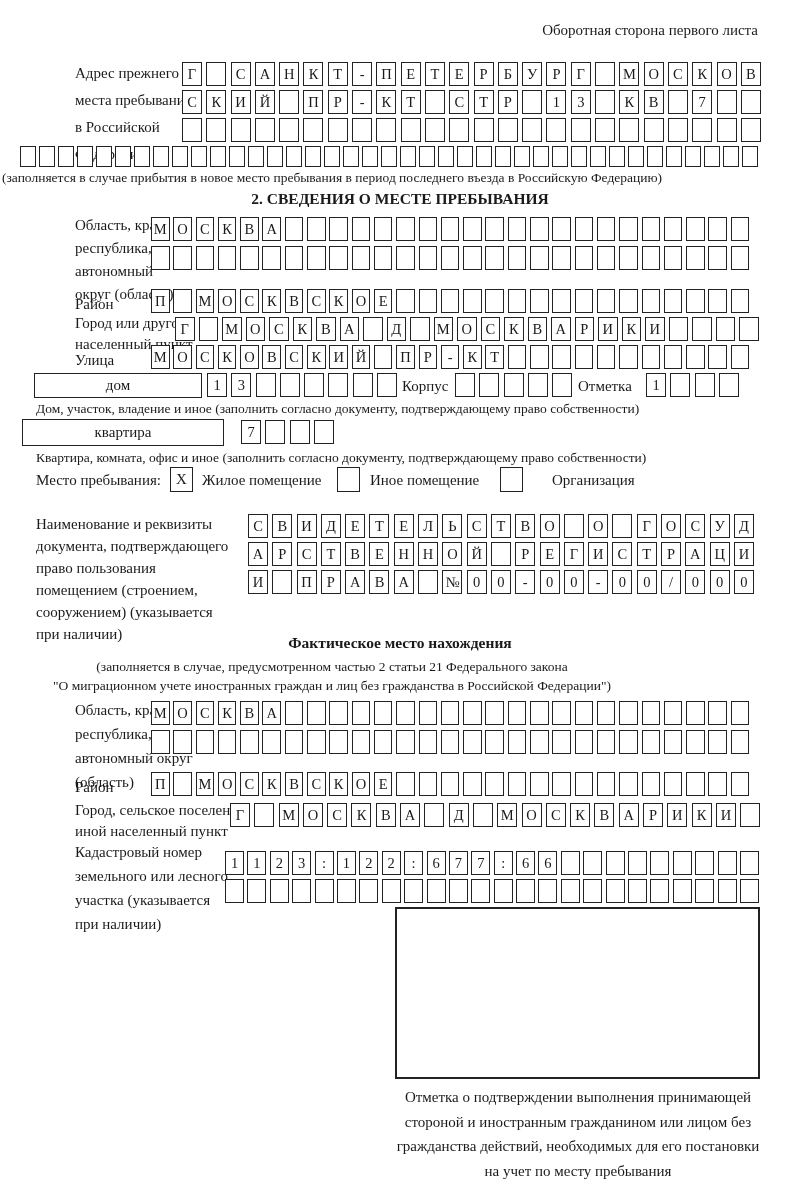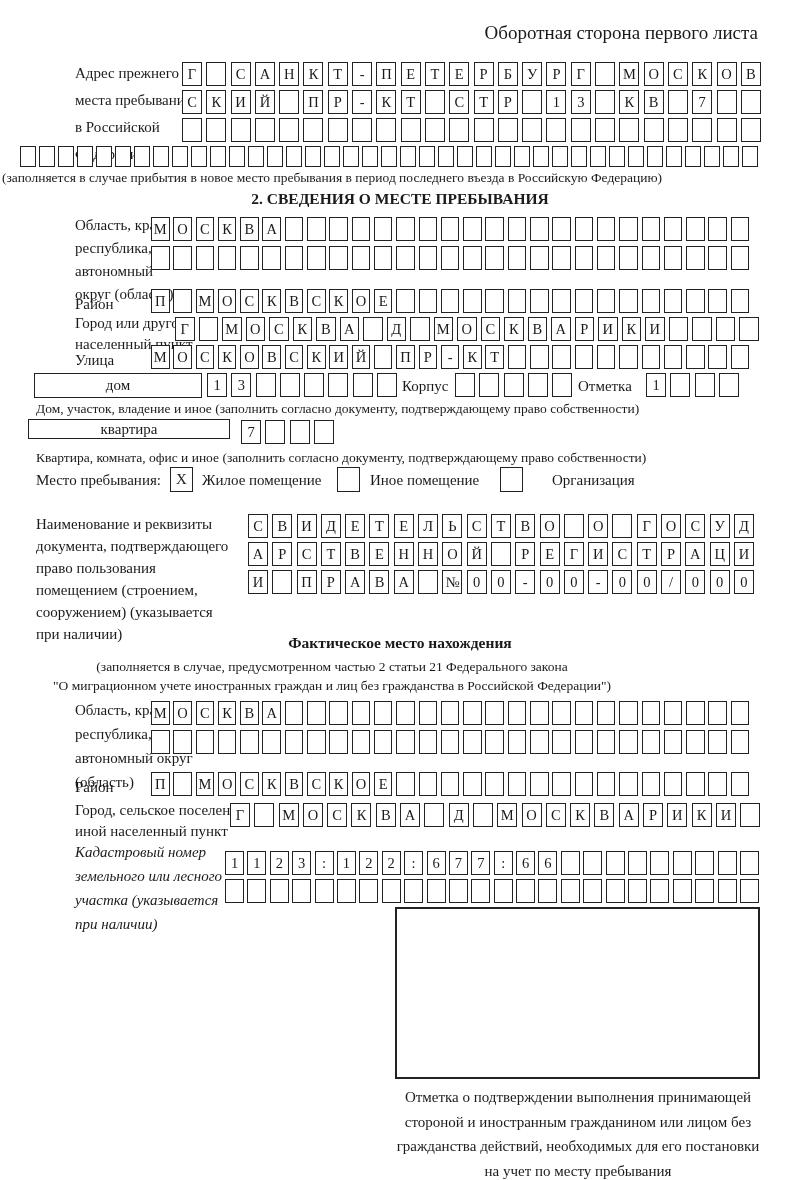--- a/index.html
+++ b/index.html
@@ -23,21 +23,21 @@
   .p23 .c{width:19.5px;margin-right:4px;}
   .p19 .c{width:16px;height:21px;margin-right:3px;border-width:1.4px;}
   .p225 .c{width:19px;margin-right:3.4px;}
   .fieldbox{position:absolute;box-sizing:border-box;border:1.7px solid #222;
             display:flex;align-items:center;justify-content:center;
             font-size:15px;background:#fff;}
   .chk{position:absolute;box-sizing:border-box;width:23px;height:25px;
        border:1.7px solid #222;display:flex;align-items:center;
        justify-content:center;font-size:15px;background:#fff;}
   .bigbox{position:absolute;box-sizing:border-box;border:2px solid #222;background:#fff;}
-  .pagenote{position:absolute;font-size:19px;}
+  .pagenote{position:absolute;font-size:15px;}
   .capt{position:absolute;font-size:15px;line-height:24.5px;text-align:center;white-space:pre-line;}
 </style>
 </head>
 <body>
 
 <div id="page">
 
   <div class="pagenote" style="top:22px;right:42px;">Оборотная сторона первого листа</div>
 
   <div class="lbl" style="left:75px;top:60px;">Адрес прежнего
@@ -343,21 +343,21 @@
     </div>
   <div class="lbl" style="left:578px;top:375px;line-height:22px;">Отметка</div>
   <div class="cellrow p24" style="left:646px;top:373px;">
       <div class="c">1</div>
       <div class="c"></div>
       <div class="c"></div>
       <div class="c"></div>
     </div>
   <div class="note" style="left:36px;top:401px;">Дом, участок, владение и иное (заполнить согласно документу, подтверждающему право собственности)</div>
 
-  <div class="fieldbox" style="left:28px;top:419px;width:202px;height:20px;">квартира</div>
+  <div class="fieldbox" style="left:22px;top:419px;width:202px;height:27px;">квартира</div>
   <div class="cellrow p24" style="left:241px;top:420px;">
       <div class="c">7</div>
       <div class="c"></div>
       <div class="c"></div>
       <div class="c"></div>
     </div>
   <div class="note" style="left:36px;top:450px;">Квартира, комната, офис и иное (заполнить согласно документу, подтверждающему право собственности)</div>
 
   <div class="lbl" style="left:36px;top:469px;line-height:22px;">Место пребывания:</div>
   <div class="chk" style="left:170px;top:467px;">X</div>
@@ -561,21 +561,21 @@
       <div class="c">К</div>
       <div class="c">В</div>
       <div class="c">А</div>
       <div class="c">Р</div>
       <div class="c">И</div>
       <div class="c">К</div>
       <div class="c">И</div>
       <div class="c"></div>
     </div>
 
-  <div class="lbl lh24" style="left:75px;top:840px;font-style:italic;">Кадастровый номер
+  <div class="lbl lh24" style="left:75px;top:840px;">Кадастровый номер
 земельного или лесного
 участка (указывается
 при наличии)</div>
   <div class="cellrow p225" style="left:225px;top:851px;">
       <div class="c">1</div>
       <div class="c">1</div>
       <div class="c">2</div>
       <div class="c">3</div>
       <div class="c">:</div>
       <div class="c">1</div>

